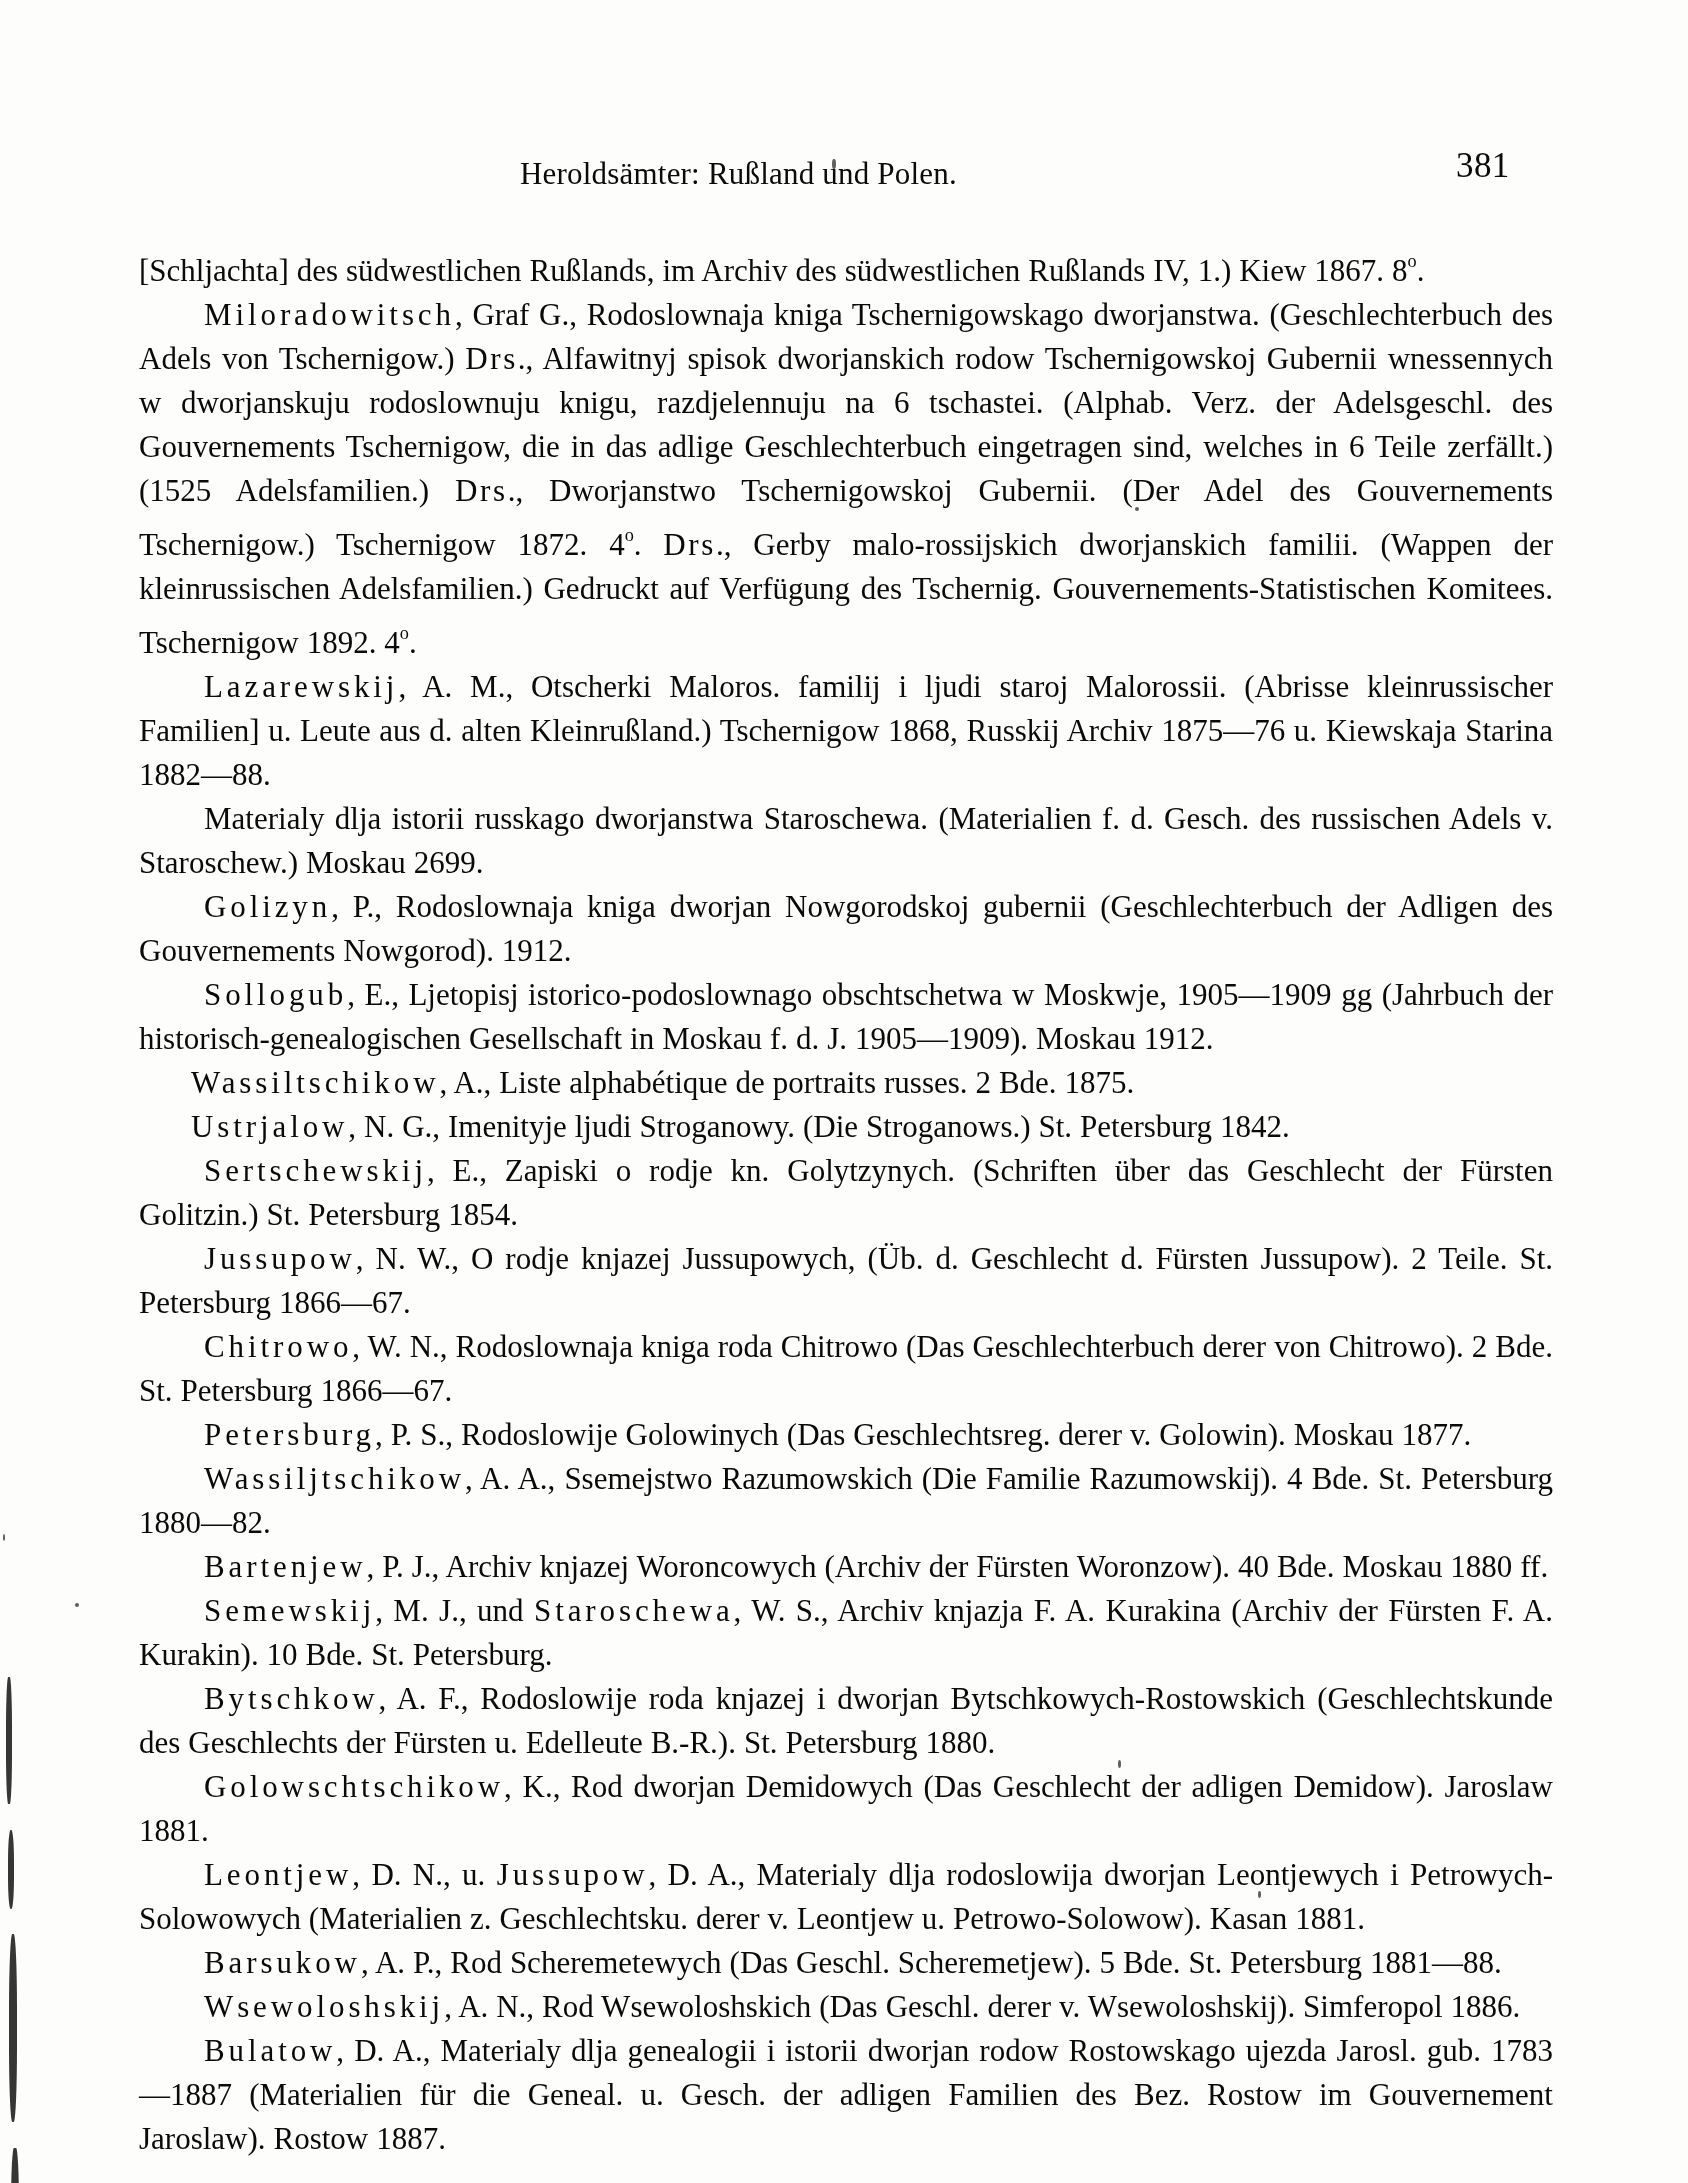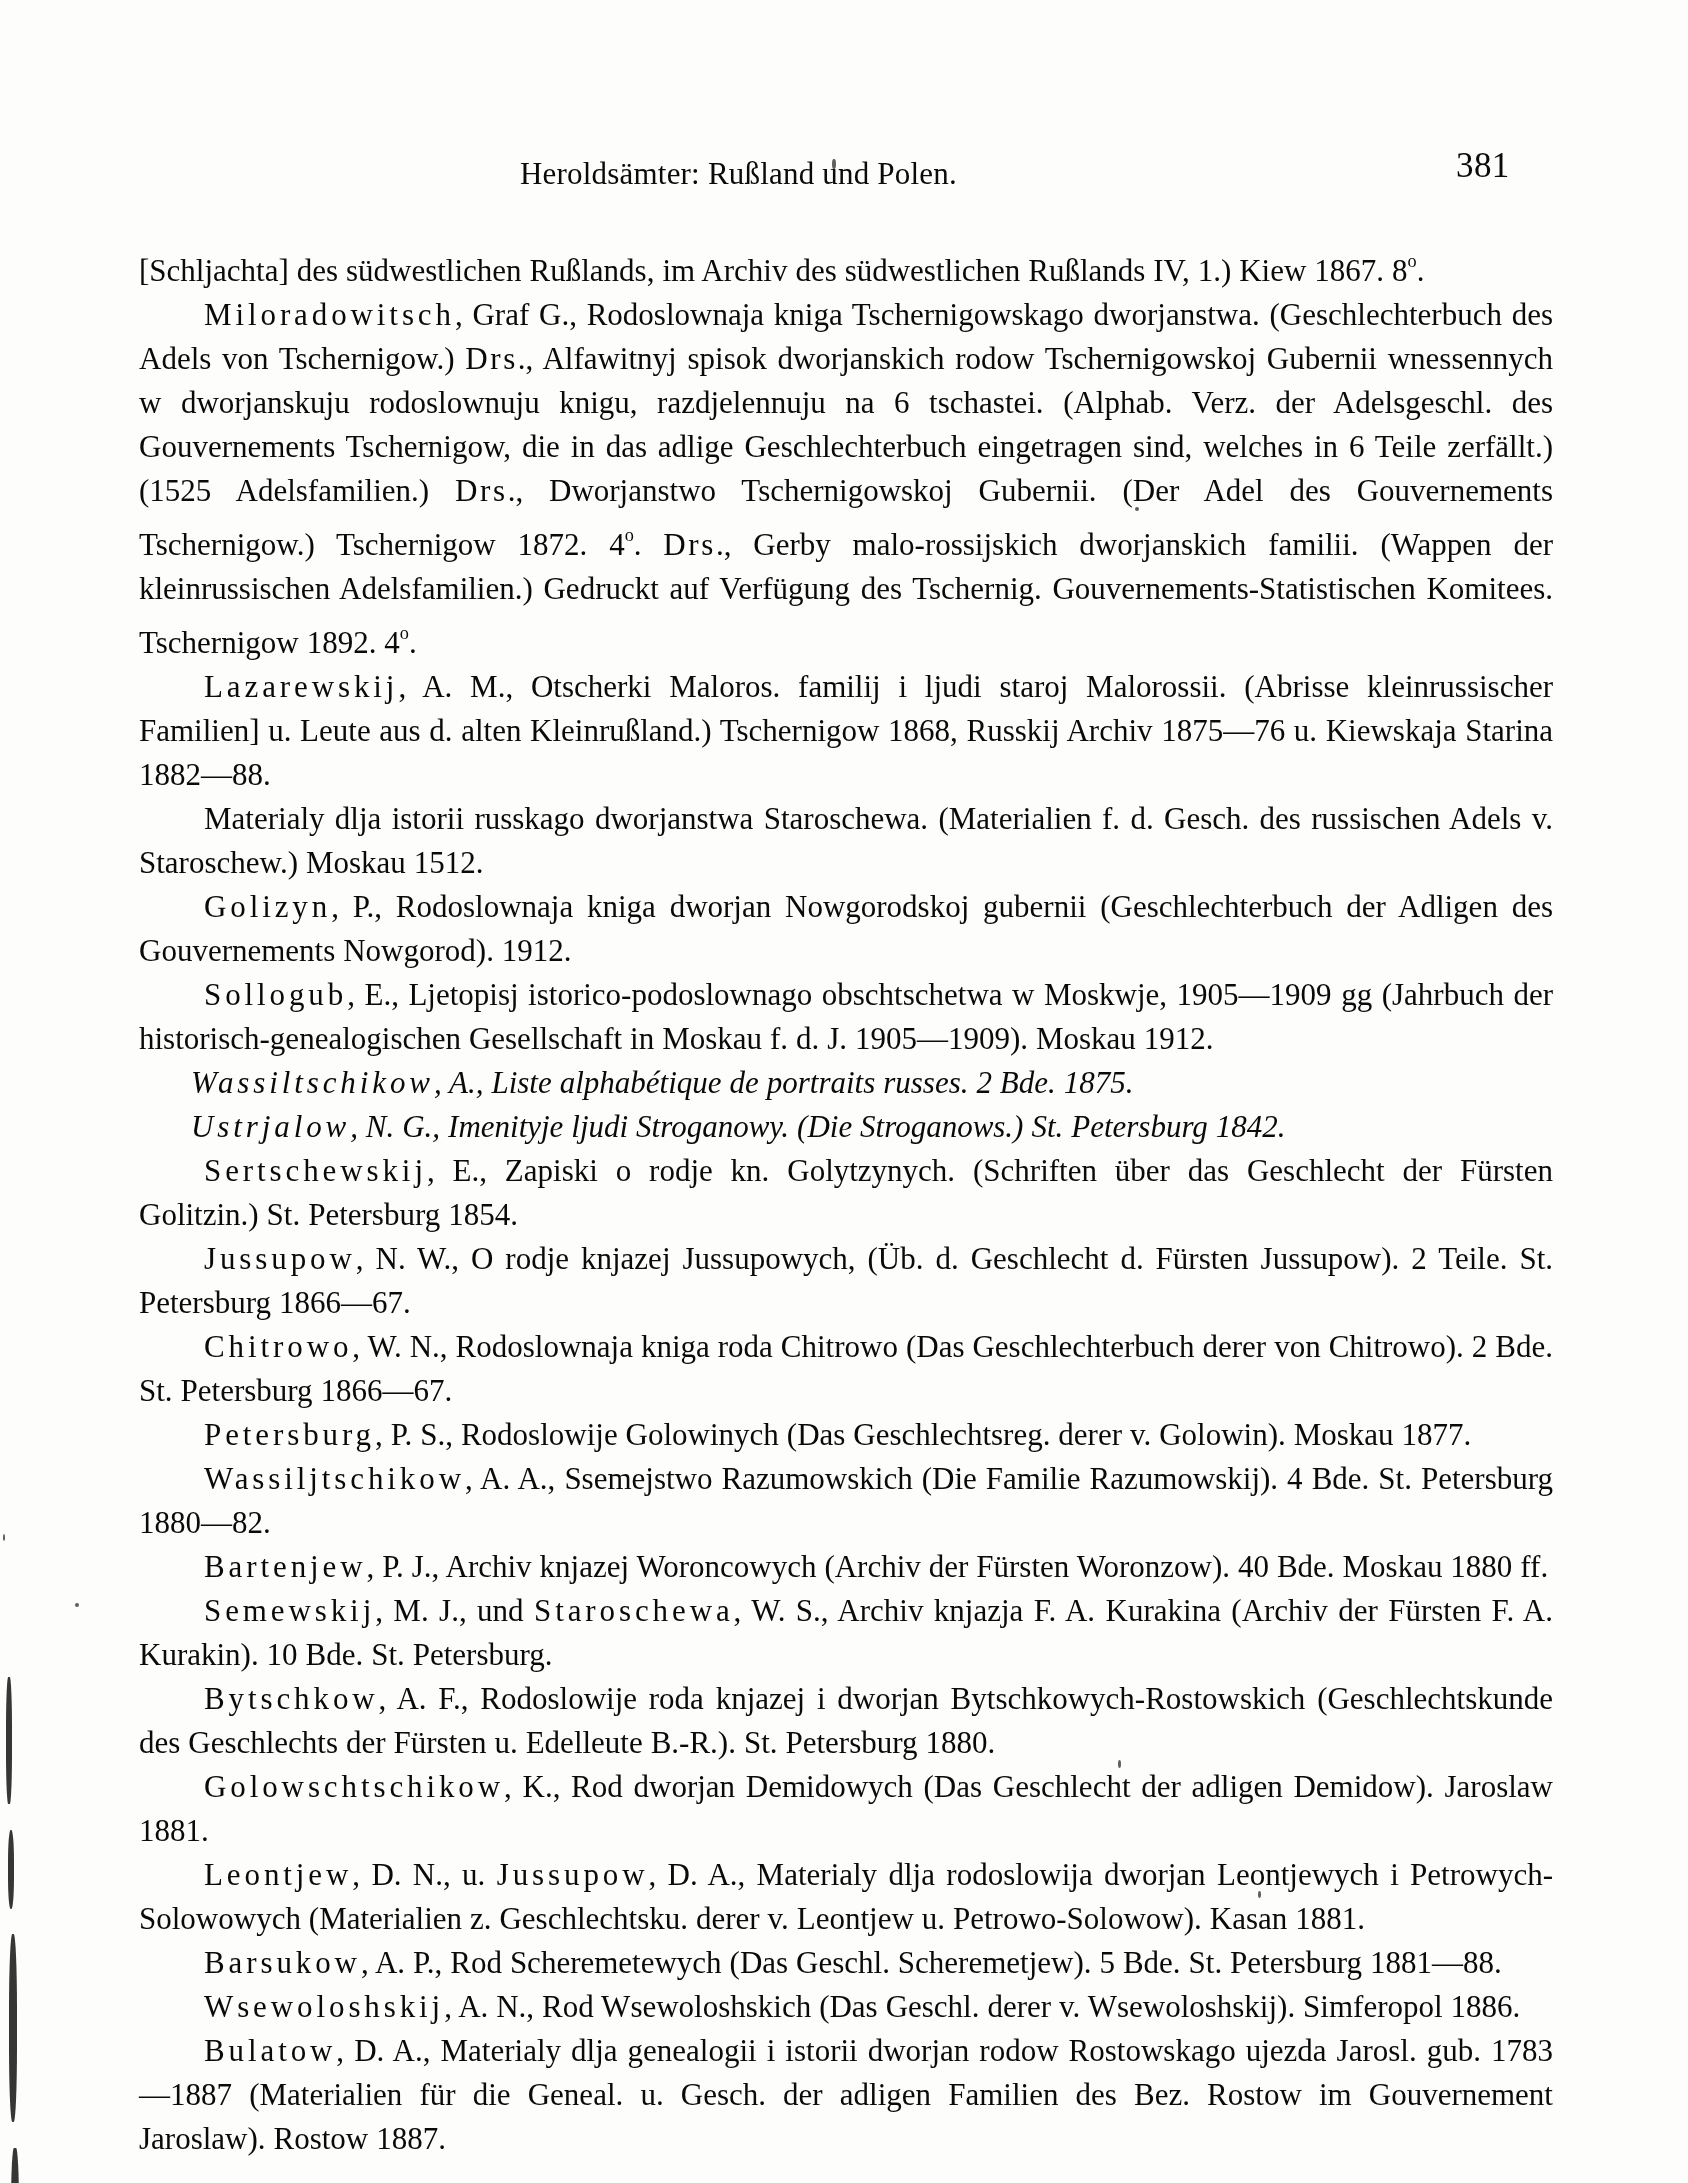--- a/index.html
+++ b/index.html
@@ -80,21 +80,20 @@
   .textblock p {
     margin: 0;
     text-indent: 0;
     text-align: justify;
   }
   .textblock p.ind {
     text-indent: 65px;
   }
   .textblock p.ind-sm {
     text-indent: 52px;
-    font-style: italic;
   }
   
   .au {
     letter-spacing: 3.9px;
   }
   .au-tight {
     letter-spacing: 2.6px;
   }
   .deg {
     font-size: 18.3px;
@@ -125,21 +124,21 @@
   </header>
 
   <main class="textblock">
 
     <p>[Schljachta] des südwestlichen Rußlands, im Archiv des südwestlichen Rußlands IV, 1.) Kiew 1867. <span class="nb">8<span class="deg">o</span>.</span></p>
 
     <p class="ind"><span class="au">Miloradowitsch</span>, Graf G., Rodoslownaja kniga Tschernigowskago dworjanstwa. (Geschlechterbuch des Adels von Tschernigow.) <span class="au-tight">Drs</span>., Alfawitnyj spisok dworjanskich rodow Tschernigowskoj Gubernii wnessennych w dworjanskuju rodoslownuju knigu, razdjelennuju na 6 tschastei. (Alphab. Verz. der Adelsgeschl. des Gouvernements Tschernigow, die in das adlige Geschlechterbuch eingetragen sind, welches in 6 Teile zerfällt.) (1525 Adelsfamilien.) <span class="au-tight">Drs</span>., Dworjanstwo Tschernigowskoj Gubernii. (Der Adel des Gouvernements Tschernigow.) Tschernigow 1872. <span class="nb">4<span class="deg">o</span>.</span> <span class="au-tight">Drs</span>., Gerby malo-rossijskich dworjanskich familii. (Wappen der kleinrussischen Adelsfamilien.) Gedruckt auf Verfügung des Tschernig. Gouvernements-Statistischen Komitees. Tschernigow 1892. <span class="nb">4<span class="deg">o</span>.</span></p>
 
     <p class="ind"><span class="au">Lazarewskij</span>, A. M., Otscherki Maloros. familij i ljudi staroj Malorossii. (Abrisse kleinrussischer Familien] u. Leute aus d. alten Kleinrußland.) Tschernigow 1868, Russkij Archiv 1875—76 u. Kiewskaja Starina 1882—88.</p>
 
-    <p class="ind">Materialy dlja istorii russkago dworjanstwa Staroschewa. (Materialien f. d. Gesch. des russischen Adels v. Staroschew.) Moskau 1512.</p>
+    <p class="ind">Materialy dlja istorii russkago dworjanstwa Staroschewa. (Materialien f. d. Gesch. des russischen Adels v. Staroschew.) Moskau 2699.</p>
 
     <p class="ind"><span class="au">Golizyn</span>, P., Rodoslownaja kniga dworjan Nowgorodskoj gubernii (Geschlechterbuch der Adligen des Gouvernements Nowgorod). 1912.</p>
 
     <p class="ind"><span class="au">Sollogub</span>, E., Ljetopisj istorico-podoslownago obschtschetwa w Moskwje, 1905—1909 gg (Jahrbuch der historisch-genealogischen Gesellschaft in Moskau f. d. J. 1905—1909). Moskau 1912.</p>
 
     <p class="ind-sm"><span class="au">Wassiltschikow</span>, A., Liste alphabétique de portraits russes. 2 Bde. 1875.</p>
 
 
     <p class="ind-sm"><span class="au">Ustrjalow</span>, N. G., Imenityje ljudi Stroganowy. (Die Stroganows.) St. Petersburg 1842.</p>
 

